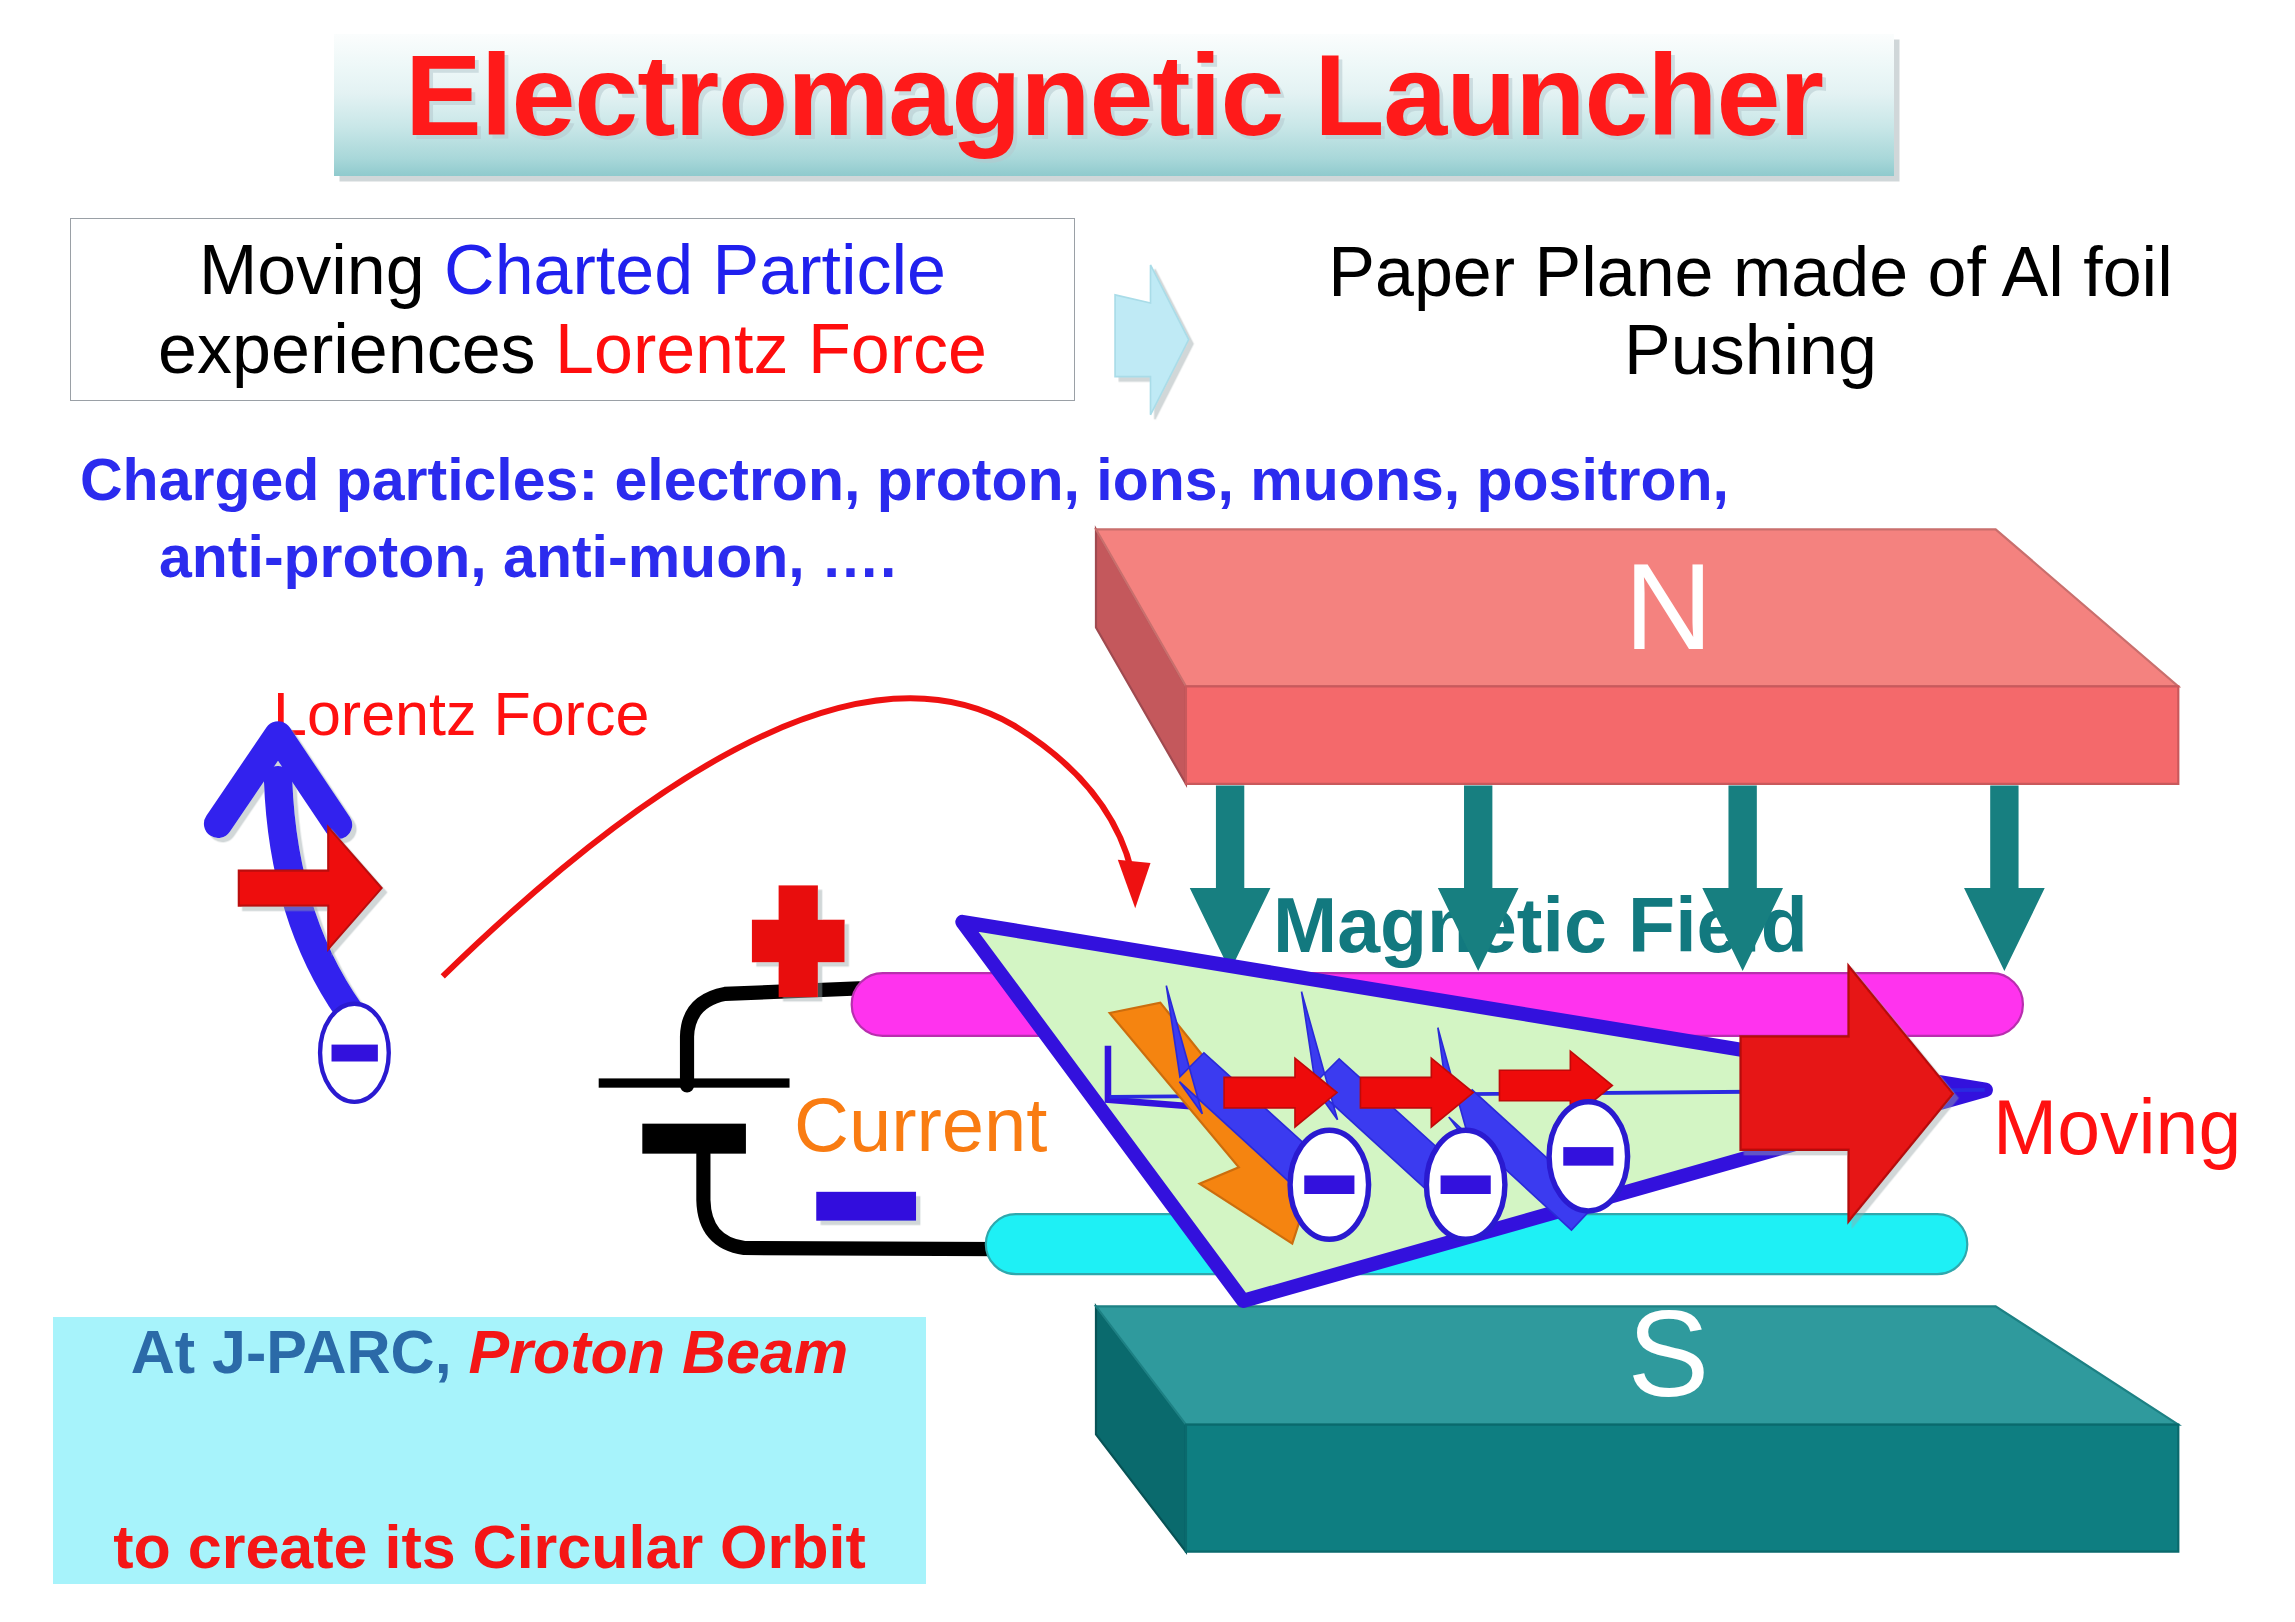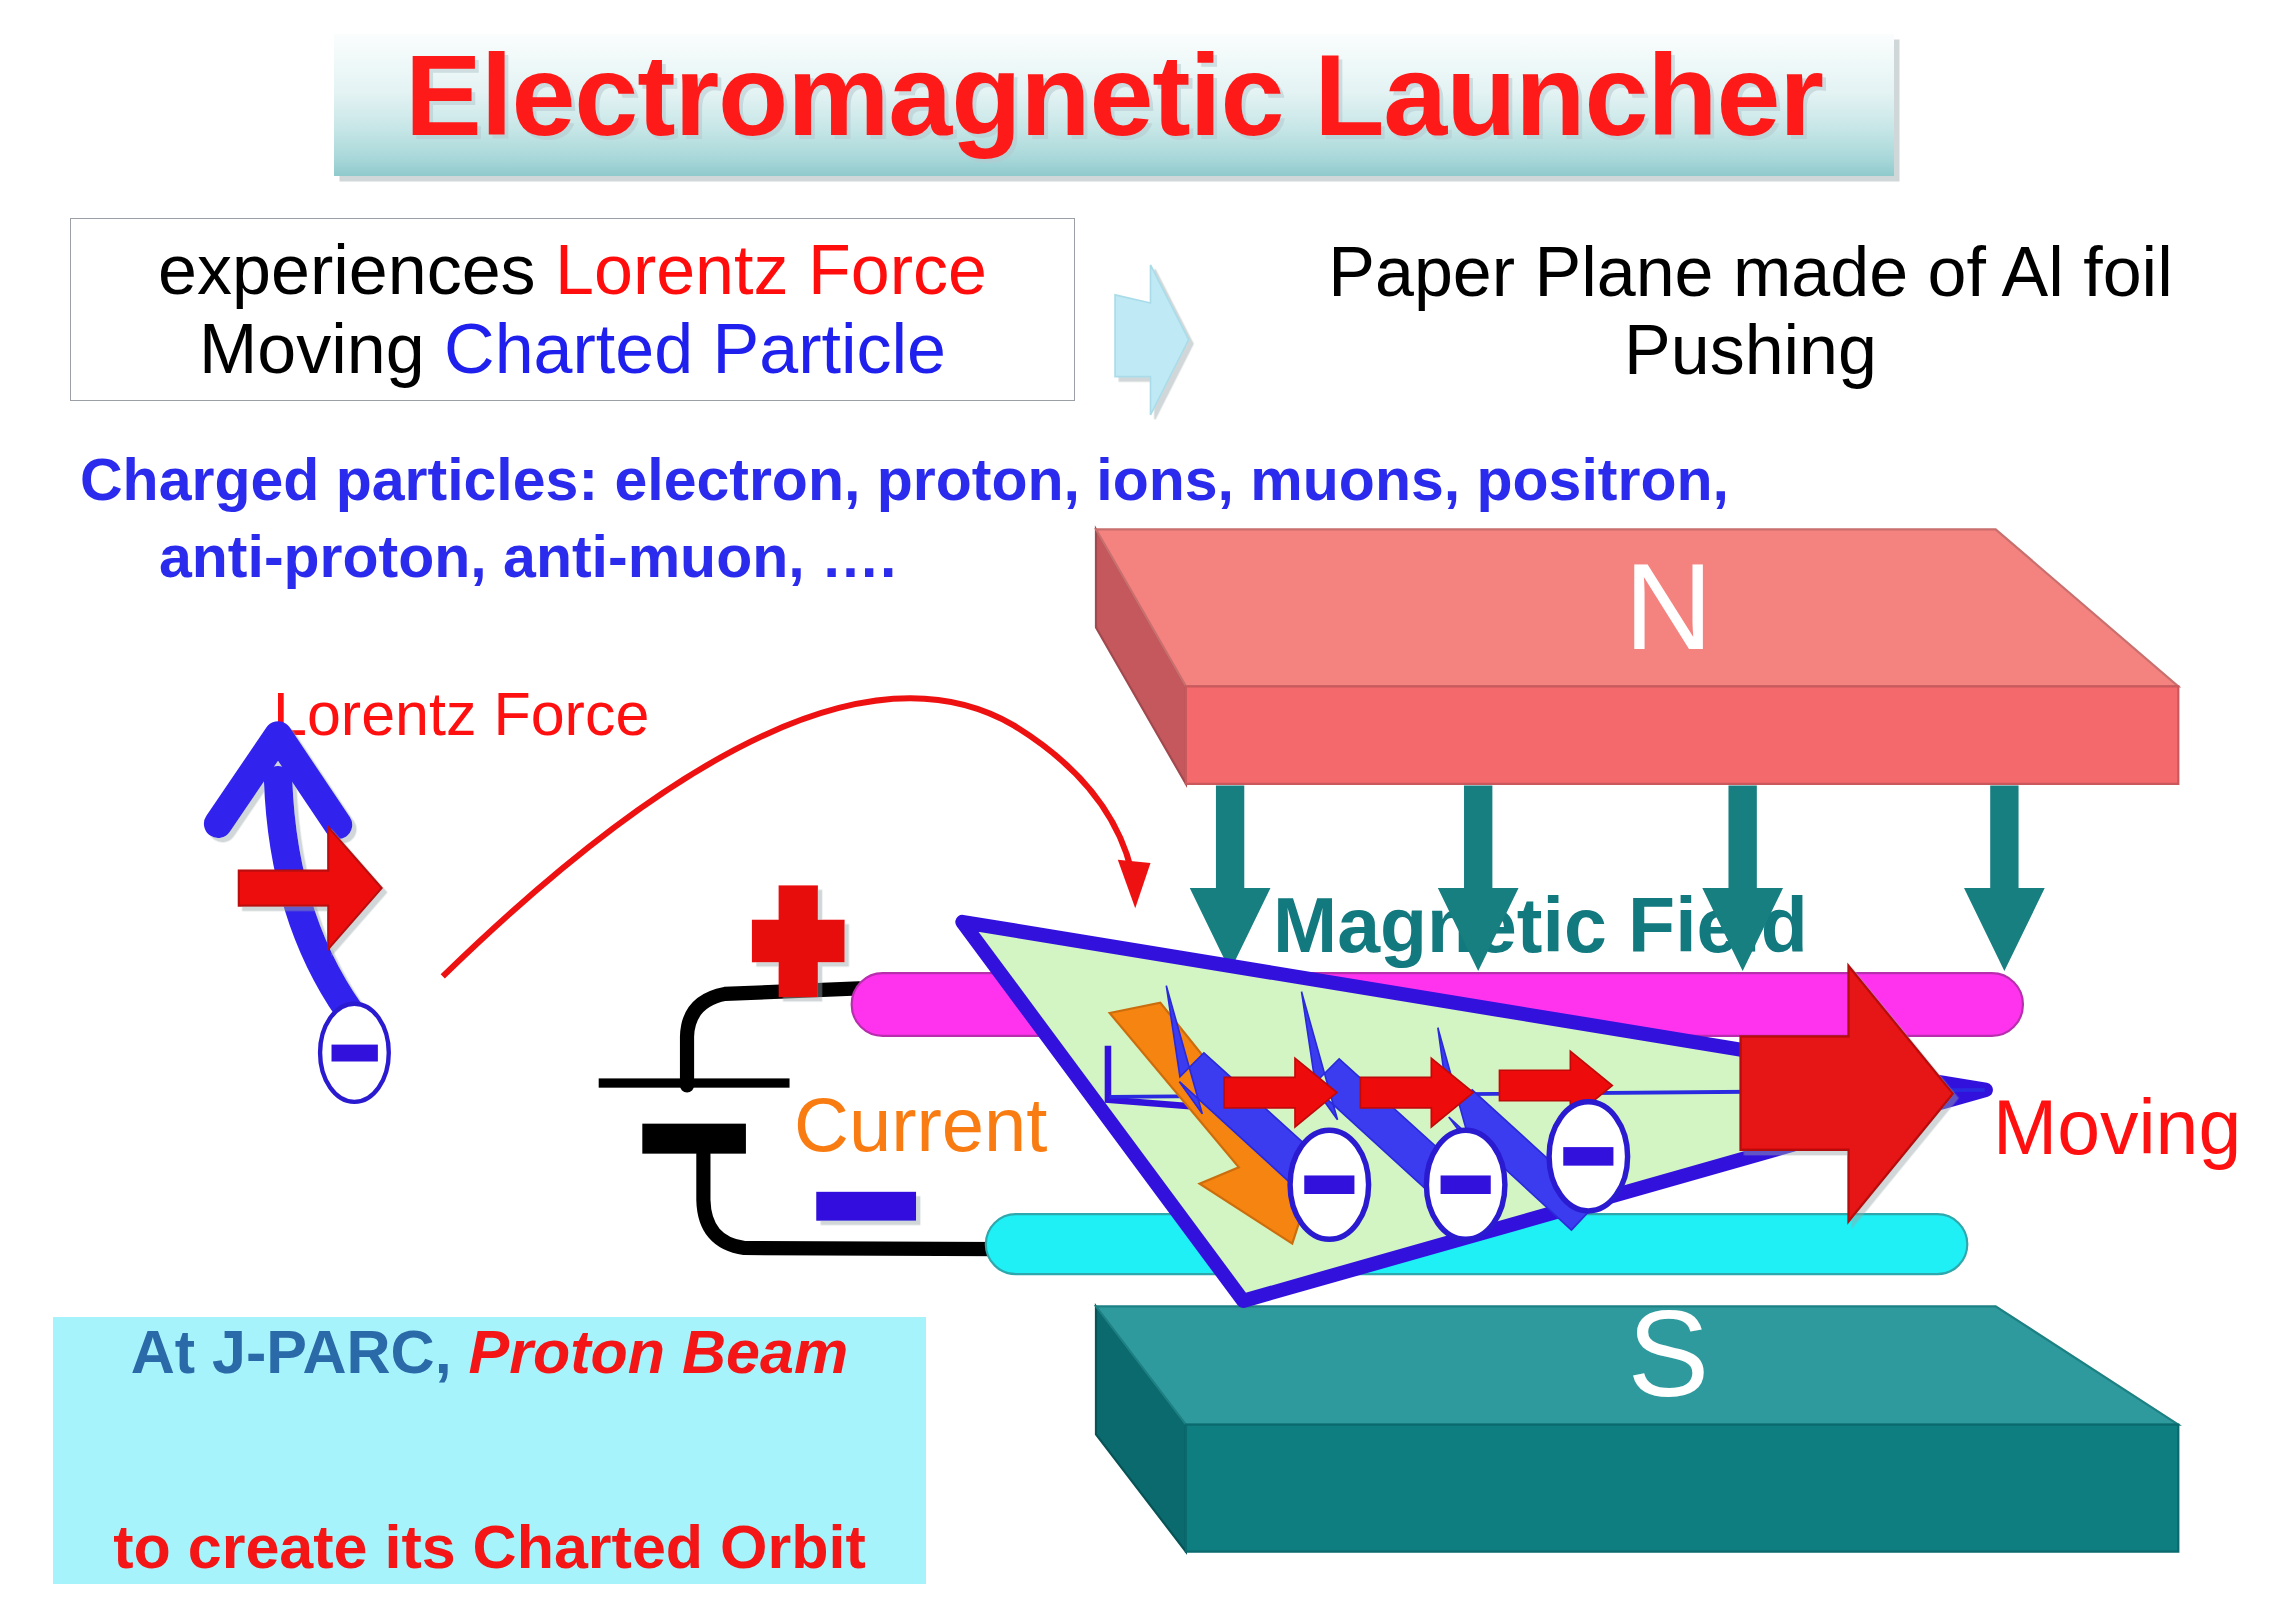--- a/index.html
+++ b/index.html
@@ -70,24 +70,24 @@
 </head>
 <body>
 
 <div id="stage">
 
   <div class="title-box"></div>
   <div class="title-text">Electromagnetic Launcher</div>
 
   <div class="stmt-box">
     <div class="stmt-line">
-      <span>experiences </span><span class="c-red">Lorentz Force</span>
+      <span>Moving </span><span class="c-blue">Charted Particle</span>
     </div>
     <div class="stmt-line">
-      <span>Moving </span><span class="c-blue">Charted Particle</span>
+      <span>experiences </span><span class="c-red">Lorentz Force</span>
     </div>
   </div>
 
   <div class="push-text">
     <div class="push-line">Paper Plane made of Al foil</div>
     <div class="push-line">Pushing</div>
   </div>
 
   <div class="charged">
     <span>Charged particles:  electron, proton, ions, muons, positron,</span>
@@ -96,21 +96,21 @@
 
   <div class="lbl lbl-lorentz">Lorentz Force</div>
   <div class="lbl lbl-magfield">Magnetic Field</div>
   <div class="lbl lbl-current">Current</div>
   <div class="lbl lbl-force">Moving</div>
 
   <div class="note-box">
     <div class="note-line">
       <span class="c-steel">At J-PARC, </span><span class="c-note-red ital">Proton Beam</span>
     </div>
-    <div class="note-line c-note-red">to create its Charted Orbit</div>
+    <div class="note-line c-note-red">to create its Circular Orbit</div>
   </div>
 
   <svg viewBox="0 0 4209 2975">
     <defs>
       <filter id="sh" x="-40%" y="-40%" width="200%" height="200%">
         <feDropShadow dx="14" dy="14" stdDeviation="0" flood-color="#9aa6a8" flood-opacity="0.45"></feDropShadow>
       </filter>
       <filter id="shs" x="-40%" y="-40%" width="200%" height="200%">
         <feDropShadow dx="8" dy="8" stdDeviation="0" flood-color="#9aa6a8" flood-opacity="0.45"></feDropShadow>
       </filter>

